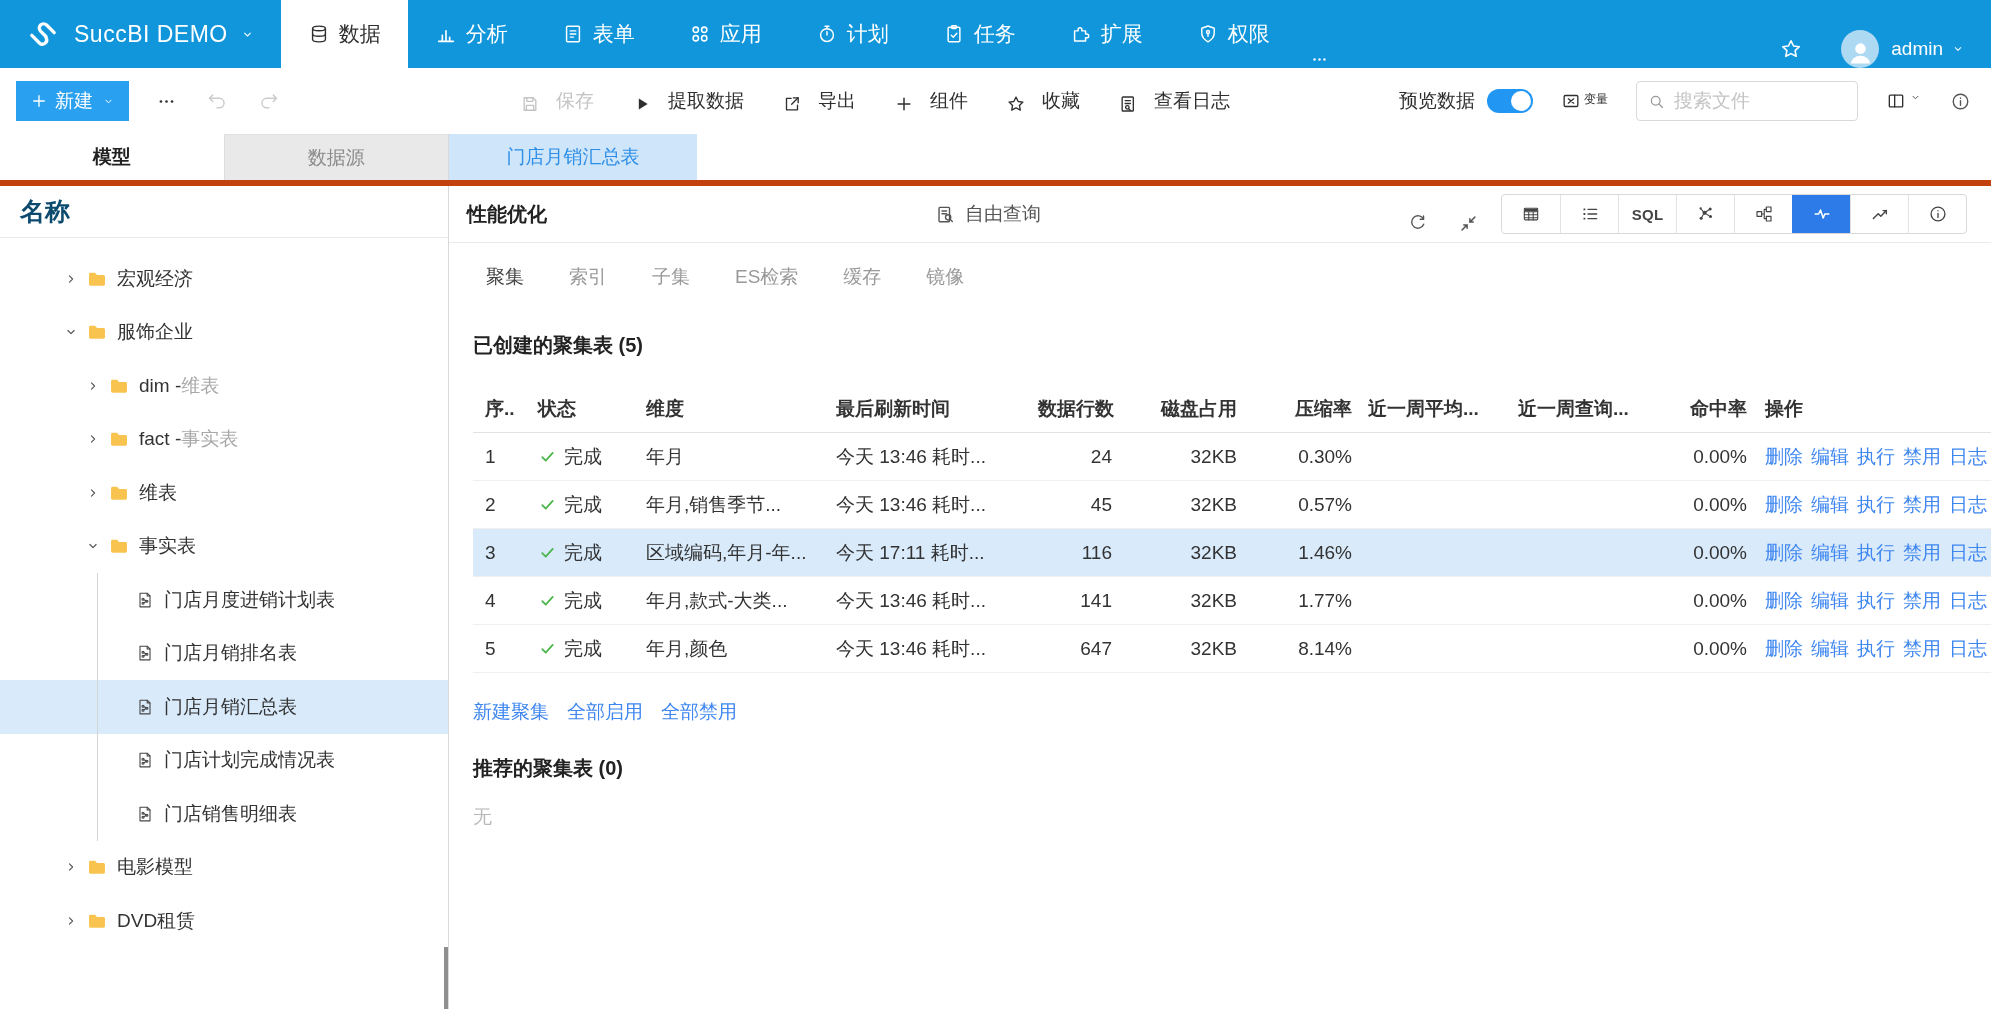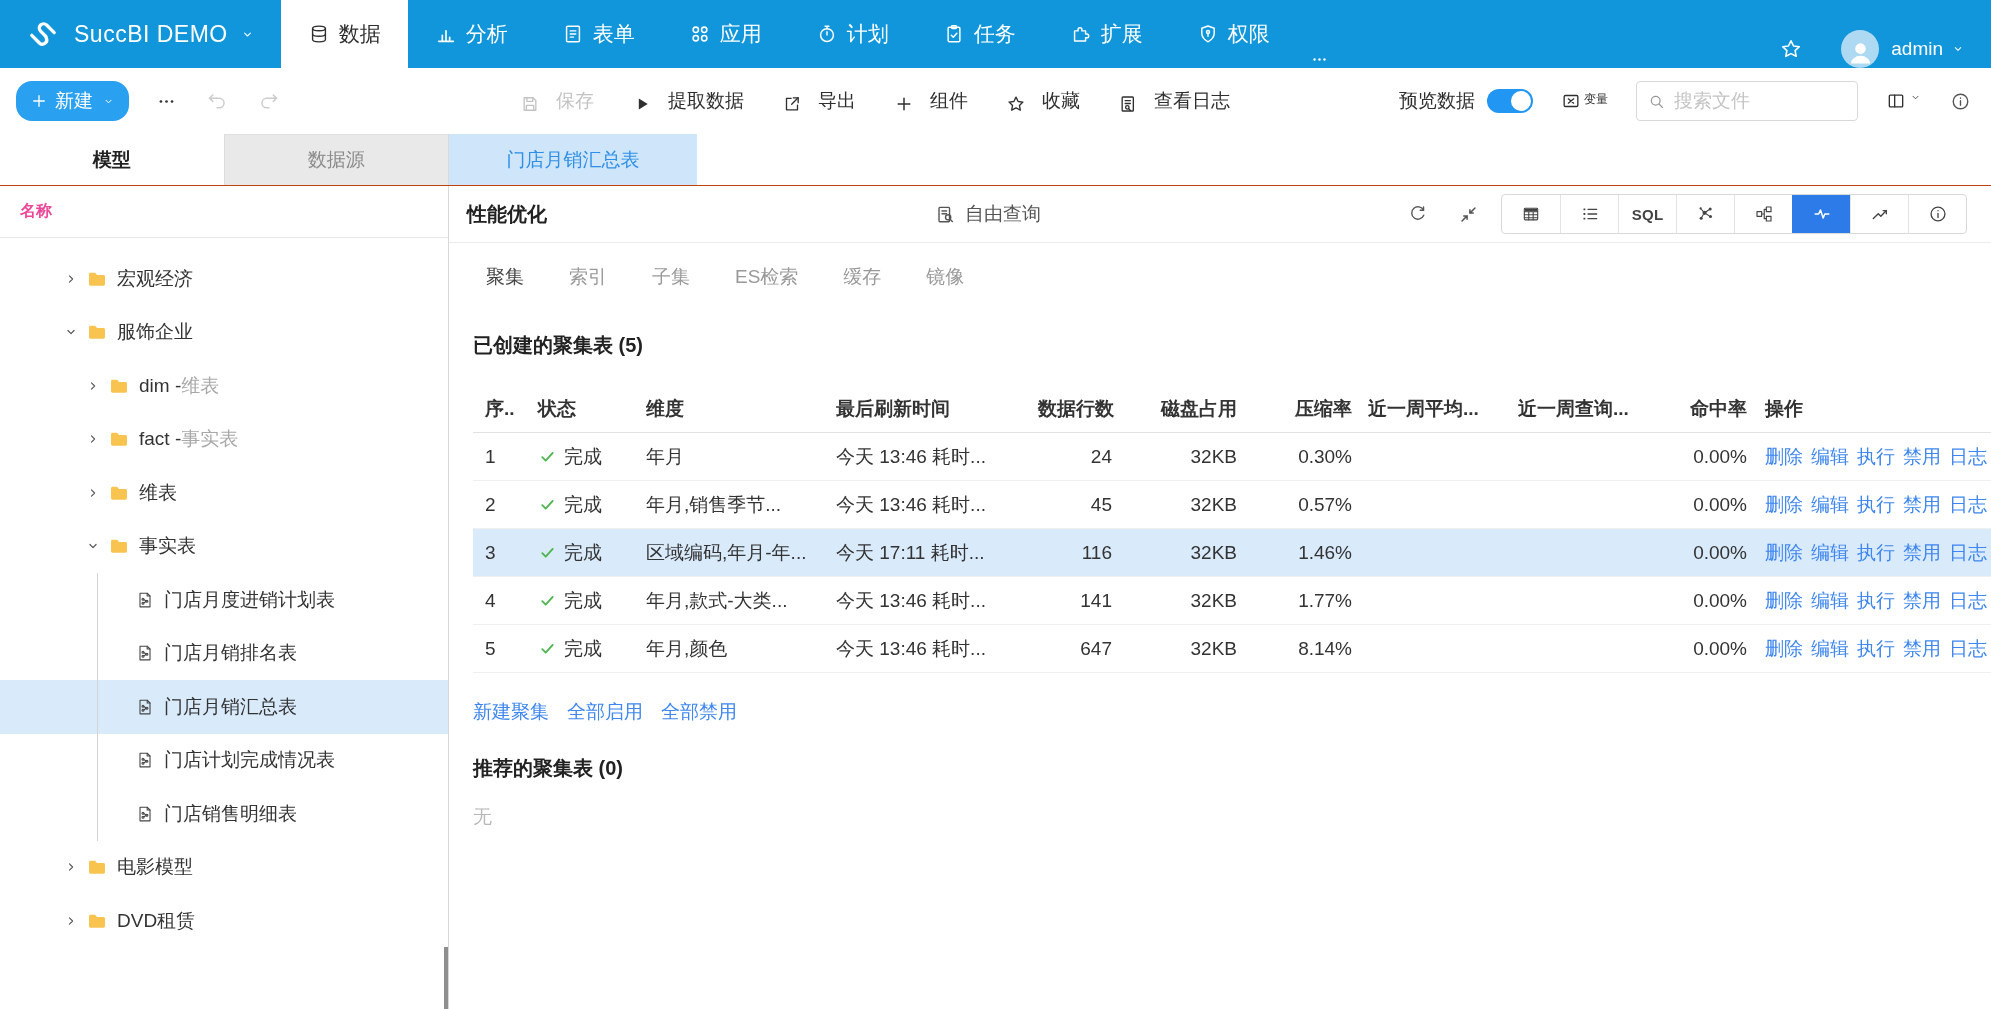--- a/index.html
+++ b/index.html
@@ -24,21 +24,21 @@
 .nav-tab.active{background:#fff;color:#2f2f2f}
 .nav-more{margin-left:14px;font-size:17px;cursor:pointer;display:flex;align-items:center}
 .nav-right{margin-left:auto;display:flex;align-items:center;padding-right:26px}
 .nav-star{font-size:24px;cursor:pointer}
 .avatar{width:38px;height:38px;border-radius:50%;background:#aed9f3;color:#fff;display:flex;align-items:flex-end;justify-content:center;font-size:31px;overflow:hidden;margin-left:38px}
 .user-name{font-size:19px;margin-left:12px}
 .nav-right .chev{margin-left:8px;font-size:14px}
 
 
 .toolbar{height:66px;display:flex;align-items:center;padding:0 20px 0 16px;background:#fff}
-.btn-new{display:flex;align-items:center;gap:7px;background:var(--btn);color:#fff;border:none;height:40px;padding:0 14px;border-radius:16px;font-size:19px;cursor:pointer}
+.btn-new{display:flex;align-items:center;gap:7px;background:var(--btn);color:#fff;border:none;height:40px;padding:0 14px;border-radius:0;font-size:19px;cursor:pointer}
 .btn-new .icon{font-size:18px}
 .btn-new .sm{font-size:13px;margin-left:2px}
 .tb-ellipsis{font-size:19px;color:#333;margin-left:28px;cursor:pointer}
 .tb-undo,.tb-redo{font-size:22px;margin-left:30px;cursor:pointer}
 .disabled{color:#ccc}
 .tb-actions{display:flex;gap:38px;margin-left:240px}
 .tb-action{display:flex;align-items:flex-end;gap:16px;font-size:19px;color:#2f2f2f;cursor:pointer;white-space:nowrap}
 .tb-action .icon{font-size:20px}
 .tb-action.disabled{color:#c3c3c3}
 .tb-right{margin-left:auto;display:flex;align-items:center}
@@ -48,51 +48,51 @@
 .tb-item{display:flex;align-items:flex-start;gap:3px;font-size:12px;color:#2f2f2f;margin-left:28px;cursor:pointer;white-space:nowrap}
 .tb-item .icon{font-size:20px}
 .tb-item .xs{font-size:13px;color:#555}
 .search{display:flex;align-items:center;gap:8px;width:222px;height:40px;border:1px solid #d9d9d9;border-radius:4px;margin-left:28px;padding:0 10px;color:#a9a9a9}
 .search .icon{font-size:19px;color:#999}
 .search input{border:none;outline:none;font-size:19px;width:160px;color:#555;background:transparent}
 .search input::placeholder{color:#c4c4c4}
 .tb-info{font-size:21px;color:#555;margin-left:28px;cursor:pointer}
 
 
-.tabstrip{display:flex;height:52px;border-bottom:1px solid #c2410c;background:#fff}
+.tabstrip{display:flex;height:52px;border-bottom:6px solid #c2410c;background:#fff}
 .side-tabs{width:449px;flex:none;display:flex;border-right:1px solid #d9d9d9}
 .side-tab{flex:1;display:flex;align-items:center;justify-content:center;font-size:19px;cursor:pointer}
 .side-tab.active{font-weight:700;color:#222;background:#fff}
 .side-tab.inactive{background:#e9e9e9;color:#8a8a8a;border-left:1px solid #ddd;border-top:1px solid #e0e0e0}
 .doc-tab{min-width:248px;padding:0 20px;background:var(--doctab-bg);color:var(--doctab-text);display:flex;align-items:center;justify-content:center;font-size:19px;cursor:pointer}
 
 
 .bodywrap{display:flex;height:823px}
 .sidebar{width:449px;flex:none;border-right:1px solid #d9d9d9;position:relative;background:#fff}
-.side-head{height:52px;display:flex;align-items:center;padding-left:20px;font-size:16px;font-weight:700;color:#ec4899;border-bottom:1px solid #e8e8e8}
+.side-head{height:52px;display:flex;align-items:center;padding-left:20px;font-size:25px;font-weight:700;color:#0c4a6e;border-bottom:1px solid #e8e8e8}
 .tree{padding-top:14px}
 .trow-item{display:flex;align-items:center;height:53.5px;cursor:pointer;position:relative;font-size:19px;color:#333;white-space:nowrap}
 .trow-item.lvl1{padding-left:63px}
 .trow-item.lvl2{padding-left:85px}
 .trow-item.lvl3{padding-left:135px}
 .trow-item.leaf::before{content:'';position:absolute;left:97px;top:0;bottom:0;width:1px;background:#d4d4d4}
 .trow-item.selected{background:var(--row-hl)}
 .tchev{font-size:16px;color:#555;margin-right:7px}
 .tfolder{font-size:22px;margin-right:9px}
 .tleaf{font-size:20px;color:#444;margin-right:9px}
 .tsub{color:#a8a8a8}
 .side-scrollthumb{position:absolute;right:0;bottom:0;width:4px;height:62px;background:#8f8f8f}
 
 
 .main{flex:1;min-width:0;background:#fff}
 .main-header{height:57px;display:flex;align-items:center;padding:0 24px 0 18px;border-bottom:1px solid #ebebeb;position:relative}
 .main-title{font-size:20px;font-weight:700;color:#222}
 .free-query{position:absolute;left:486px;top:0;height:100%;display:flex;align-items:center;gap:9px;font-size:19px;color:#555;cursor:pointer}
 .free-query .icon{font-size:21px;color:#555}
-.header-right{margin-left:auto;display:flex;align-items:center}
+.header-right{margin-left:auto;display:flex;align-items:flex-end}
 .hicon{font-size:21px;color:#555;cursor:pointer}
 .hicon.refresh{margin-right:30px}
 .hicon.collapse{margin-right:22px}
 .view-group{display:flex;border:1px solid #d9d9d9;border-radius:4px;overflow:hidden}
 .vbtn{width:58px;height:38px;display:flex;align-items:center;justify-content:center;border-left:1px solid #e3e3e3;color:#444;cursor:pointer}
 .vbtn:first-child{border-left:none}
 .vbtn .icon{font-size:20px}
 .vbtn.active{background:var(--view-active);border-left-color:var(--view-active);color:#fff}
 .sql-label{font-size:15px;font-weight:600;letter-spacing:.3px}
 .subtabs{display:flex;gap:45px;align-items:center;height:52px;margin-top:8px;padding-left:37px}

